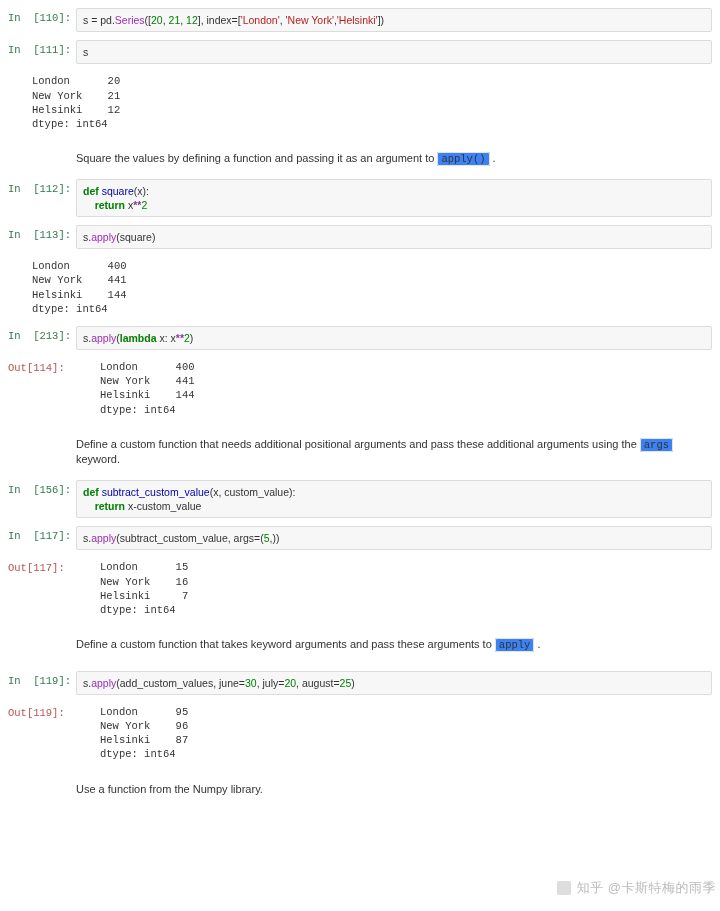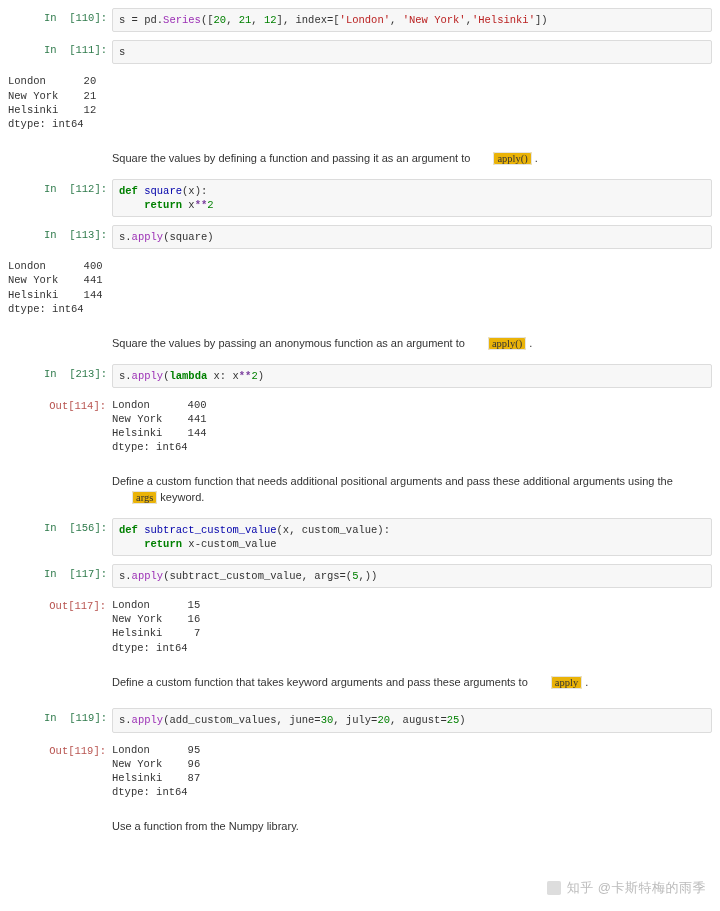--- a/index.html
+++ b/index.html
@@ -9,73 +9,72 @@
     font-family: Arial, Helvetica, sans-serif;
     font-size: 11px;
     color: #333;
     width: 720px;
     box-sizing: border-box;
   }
   .cell { display: flex; margin-bottom: 2px; }
   .prompt {
     width: 62px;
     flex: 0 0 62px;
-    text-align: right;
+    text-align: left;
     padding: 4px 6px 4px 0;
     font-family: "Courier New", monospace;
     font-size: 10.5px;
     white-space: pre;
-    margin-left: 36px;
   }
   .prompt.in  { color: #2e7a4b; }
   .prompt.out { color: #b85450; }
   .prompt.blank { color: transparent; }
   .area { flex: 1; }
   .code {
     background: #f7f7f7;
     border: 1px solid #dcdcdc;
     border-radius: 2px;
     padding: 4px 6px;
-    font-family: Liberation Mono, monospace;
+    font-family: Liberation Sans, sans-serif;
     font-size: 10.5px;
     line-height: 1.35;
     white-space: pre;
   }
   .plain {
     padding: 2px 0 2px 0;
     font-family: "Courier New", monospace;
     font-size: 10.5px;
     line-height: 1.35;
     white-space: pre;
+    margin-left: 24px;
   }
   .md {
     padding: 10px 0 10px 0;
     font-family: Arial, Helvetica, sans-serif;
     font-size: 11px;
     color: #333;
     line-height: 1.4;
   }
   .md code {
-    background: #eab308;
+    background: #3b82f6;
     border: 1px solid #e4e4e4;
     border-radius: 2px;
     padding: 0 3px;
-    font-family: Liberation Serif, serif;
+    font-family: Liberation Mono, monospace;
     font-size: 10.5px;
-    margin-left: 20px;
   }
   .k   { color: #008000; font-weight: bold; }   
   .nf  { color: #0000aa; }                       
   .nfc { color: #9b2fb5; }                       
   .s   { color: #ba2121; }                       
   .n   { color: #008000; }                       
   .op  { color: #7a3e9d; font-weight: bold; }                          
   .watermark {
     position: fixed;
-    right: 14px;
+    right: 4px;
     bottom: 14px;
     font-size: 13px;
     color: rgba(120,120,120,0.5);
     font-family: Arial, sans-serif;
     letter-spacing: 0.5px;
     display:flex;
     align-items:center;
     gap:6px;
   }
   .watermark svg { opacity:0.5; }
@@ -117,24 +116,20 @@
       <div class="area code">s.<span class="nfc">apply</span>(square)</div>
     </div>
     <div class="spacer"></div>
     <div class="cell">
       <div class="area plain">London      400
 New York    441
 Helsinki    144
 dtype: int64</div>
     </div>
     <div class="spacer"></div>
-    <div class="cell">
-      <div class="prompt blank"> </div>
-      <div class="area md"><span>Square the values by passing an anonymous function as an argument to </span><code>apply()</code><span> .</span></div>
-    </div>
     <div class="cell">
       <div class="prompt in">In  [213]:</div>
       <div class="area code">s.<span class="nfc">apply</span>(<span class="k">lambda</span> x: x<span class="op">**</span><span class="n">2</span>)</div>
     </div>
     <div class="spacer"></div>
     <div class="cell">
       <div class="prompt out">Out[114]:</div>
       <div class="area plain">London      400
 New York    441
 Helsinki    144

